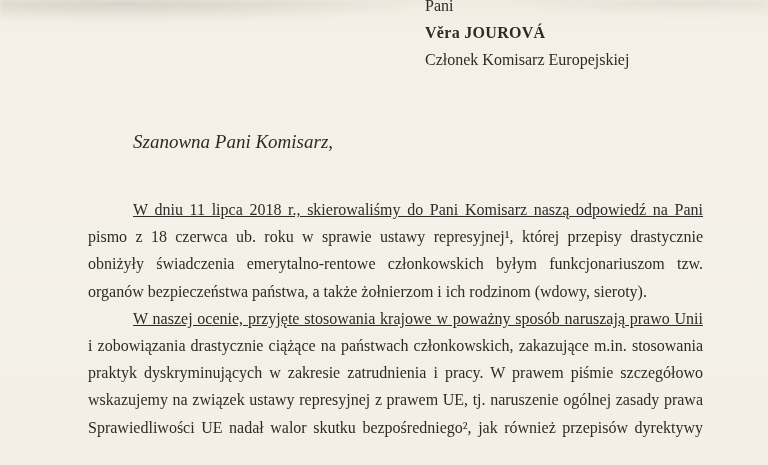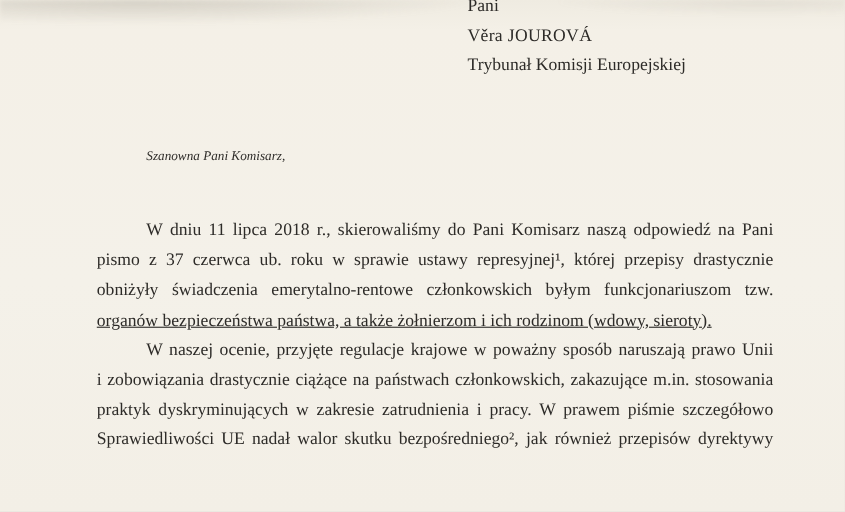--- a/index.html
+++ b/index.html
@@ -35,71 +35,72 @@
   }
   .recipient-block {
     position: absolute;
     left: 425px;
     top: -8px;
     font-size: 16px;
     line-height: 27px;
     white-space: nowrap;
   }
   .recipient-name {
-    font-weight: normal;
+    font-weight: bold;
     letter-spacing: 0.3px;
   }
   .salutation {
     position: absolute;
     left: 133px;
     top: 128px;
-    font-size: 12px;
+    font-size: 19px;
     line-height: 27px;
     font-style: italic;
   }
   .letter-body {
     position: absolute;
     left: 88px;
     top: 196px;
     width: 615px;
     font-size: 16px;
   }
   .paragraph { margin: 0; padding: 0; }
   .line {
     height: 27.2px;
     line-height: 27.2px;
     text-align: justify;
     text-align-last: justify;
     overflow: visible;
   }
-  .line.indent { padding-left: 45px; }
-  .line.unjustified-last { text-align-last: left; text-decoration: underline; }
+  .line.indent { padding-left: 45px; text-decoration: underline; }
+  .line.unjustified-last { text-align-last: left; }
 </style>
 </head>
 <body>
 
 <div class="page">
   <div class="scan-smudge"></div>
   <div class="scan-smudge2"></div>
 
   <div class="recipient-block">
     <div class="recipient-prefix">Pani</div>
     <div class="recipient-name">Věra JOUROVÁ</div>
-    <div class="recipient-title">Trybunał Komisji Europejskiej</div>
+    <div class="recipient-title">Członek Komisarz Europejskiej</div>
   </div>
 
   <div class="salutation">Szanowna Pani Komisarz,</div>
 
   <div class="letter-body" id="letter-body">
       <div class="paragraph">
         <div class="line indent">W dniu 11 lipca 2018 r., skierowaliśmy do Pani Komisarz naszą odpowiedź na Pani</div>
-        <div class="line">pismo z 37 czerwca ub. roku w sprawie ustawy represyjnej¹, której przepisy drastycznie</div>
+        <div class="line">pismo z 18 czerwca ub. roku w sprawie ustawy represyjnej¹, której przepisy drastycznie</div>
         <div class="line">obniżyły świadczenia emerytalno-rentowe członkowskich byłym funkcjonariuszom tzw.</div>
         <div class="line unjustified-last">organów bezpieczeństwa państwa, a także żołnierzom i ich rodzinom (wdowy, sieroty).</div>
       </div>
       <div class="paragraph">
-        <div class="line indent">W naszej ocenie, przyjęte regulacje krajowe w poważny sposób naruszają prawo Unii</div>
+        <div class="line indent">W naszej ocenie, przyjęte stosowania krajowe w poważny sposób naruszają prawo Unii</div>
         <div class="line">i zobowiązania drastycznie ciążące na państwach członkowskich, zakazujące m.in. stosowania</div>
         <div class="line">praktyk dyskryminujących w zakresie zatrudnienia i pracy. W prawem piśmie szczegółowo</div>
+        <div class="line">wskazujemy na związek ustawy represyjnej z prawem UE, tj. naruszenie ogólnej zasady prawa</div>
         <div class="line">Sprawiedliwości UE nadał walor skutku bezpośredniego², jak również przepisów dyrektywy</div>
       </div>
     </div>
 </div>
 
 </body></html>

